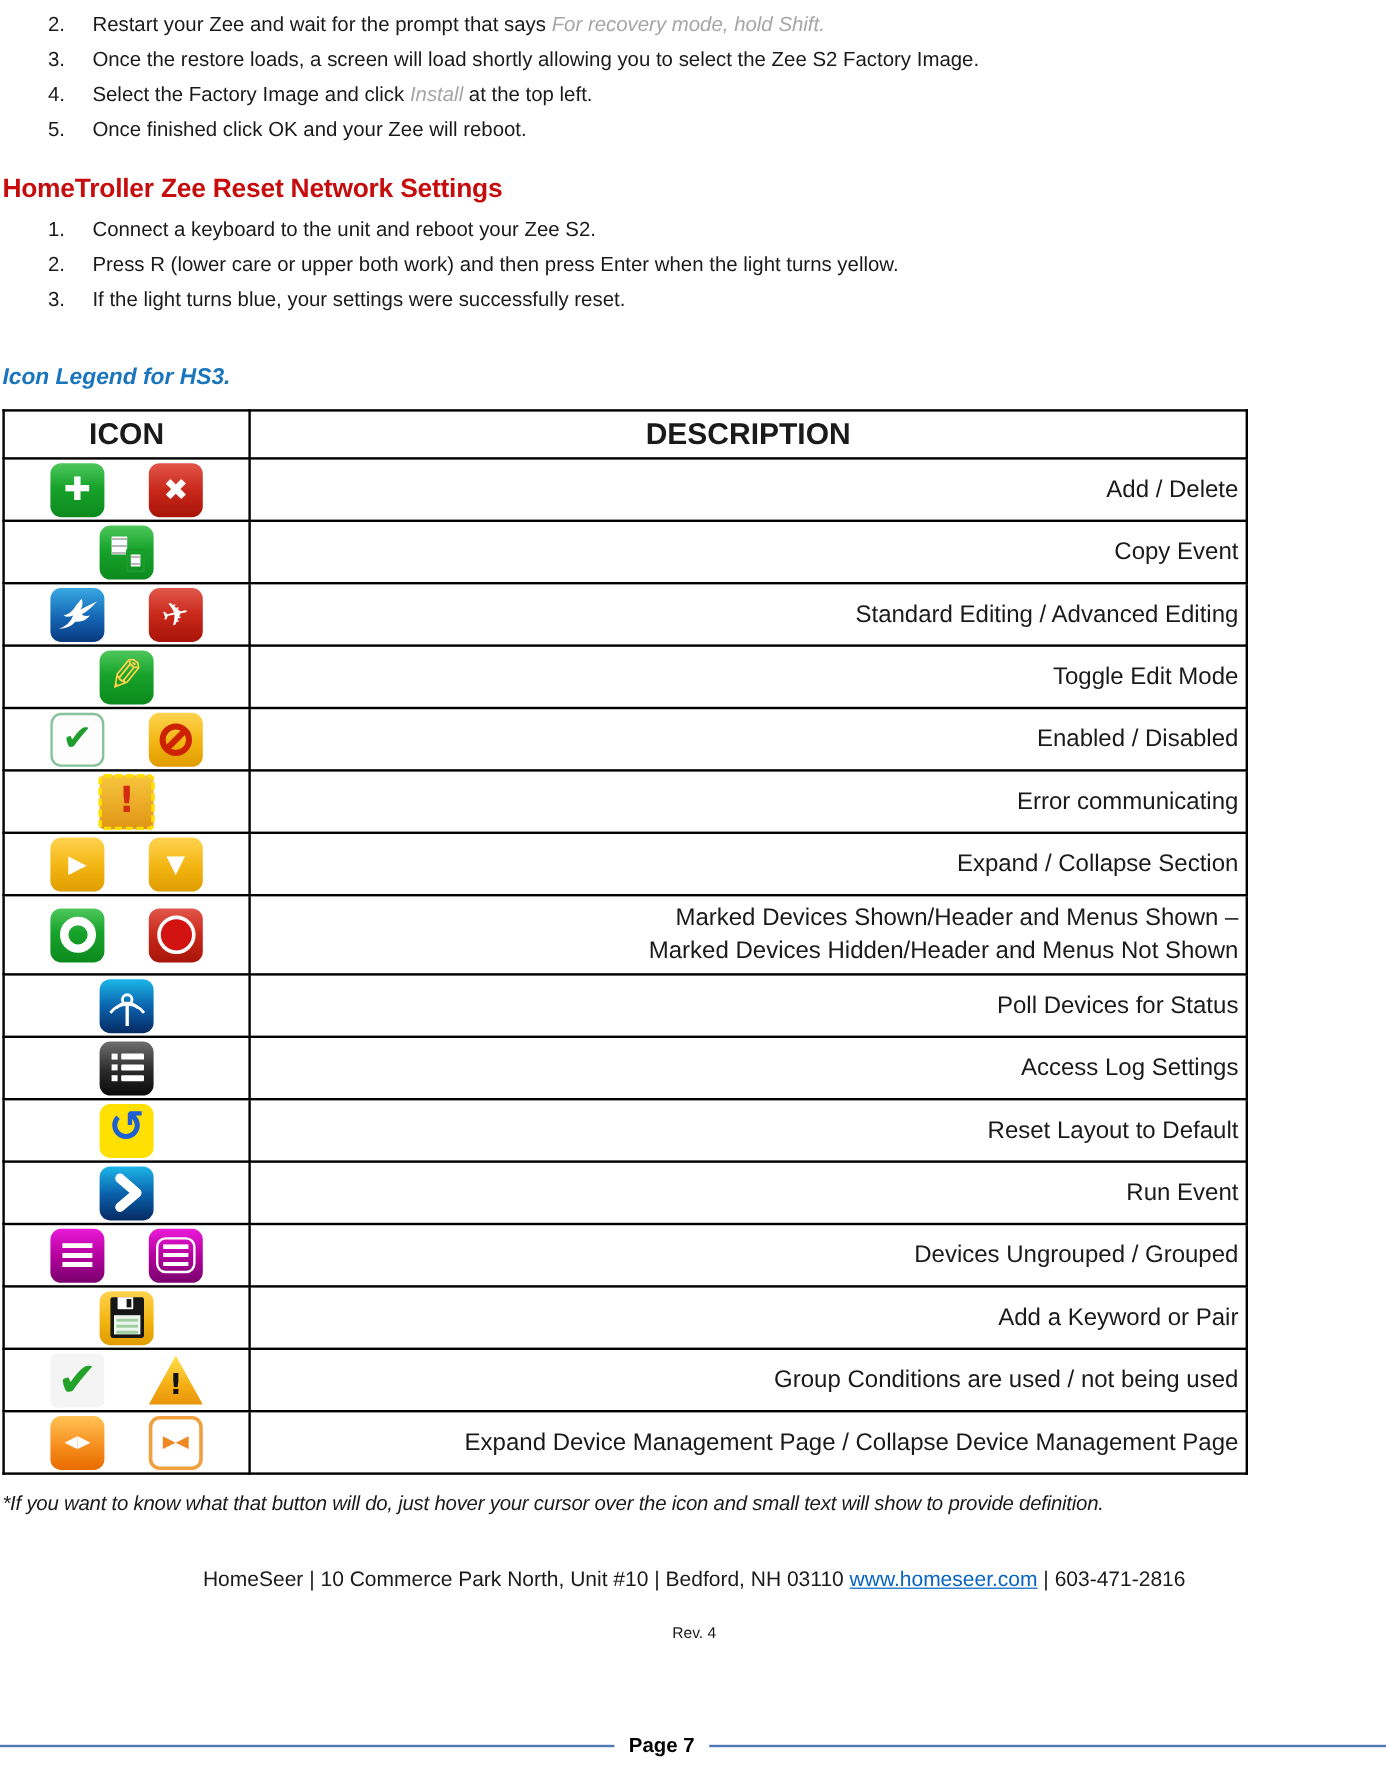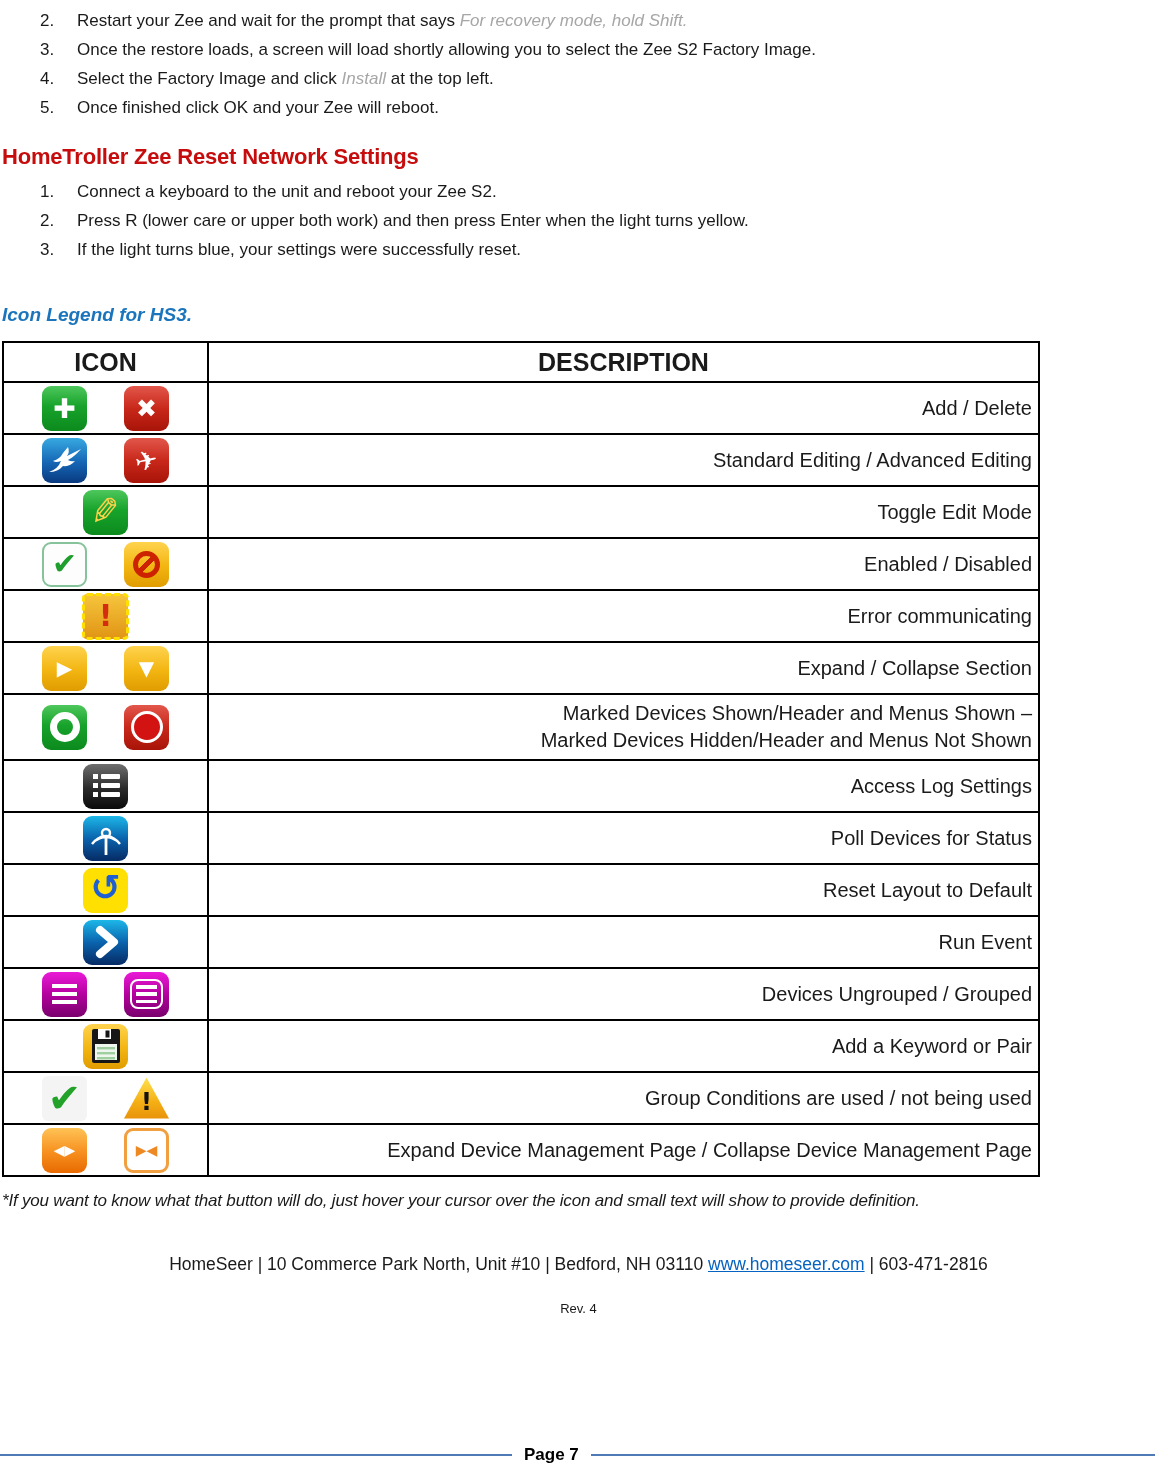--- a/index.html
+++ b/index.html
@@ -148,20 +148,31 @@
           <span class="icn g">
                   <span class="gl plus">✚</span>
                 </span>
           <span class="icn r">
                   <span class="gl xmark">✖</span>
                 </span>
         </span></td>
         <td class="desc-cell">Add / Delete</td>
       </tr>
 
+      <tr>
+        <td class="icon-cell"><span class="icn-wrap">
+          <span class="icn g">
+                  <span class="docs">
+                    <span class="doc d1"></span>
+                    <span class="doc d2"></span>
+                  </span>
+                </span>
+        </span></td>
+        <td class="desc-cell">Copy Event</td>
+      </tr>
 
       <tr>
         <td class="icon-cell"><span class="icn-wrap">
           <span class="icn b">
             <svg width="38" height="34" viewBox="0 0 38 34">
                     <path d="M3 29 Q12 26 15 18 Q10 20 7 18 Q14 16 17 10 L22 4 Q24 9 21 13 L35 6 Q28 14 22 17 Q25 19 29 18 Q24 24 17 23 Q12 29 3 29 Z" fill="#fff"></path>
                   </svg>
           </span>
           <span class="icn r">
                   <span class="gl plane">✈</span>
@@ -218,20 +229,36 @@
                   <span class="ring ring-g"></span>
                 </span>
           <span class="icn r">
                   <span class="ring ring-r"></span>
                 </span>
         </span></td>
         <td class="desc-cell">
           <div class="desc-line">Marked Devices Shown/Header and Menus Shown –</div>
           <div class="desc-line">Marked Devices Hidden/Header and Menus Not Shown</div>
         </td>
+      </tr>
+
+      <tr>
+        <td class="icon-cell"><span class="icn-wrap">
+          <span class="icn navy">
+            <svg width="40" height="40" viewBox="0 0 40 40">
+                    <g stroke="#fff" fill="none" stroke-width="2.4">
+                      <circle cx="20" cy="15" r="4"></circle>
+                      <path d="M11 22 a12 12 0 0 1 18 0"></path>
+                      <path d="M6 26 a17.5 17.5 0 0 1 28 0"></path>
+                    </g>
+                    <rect x="18.6" y="18" width="2.8" height="19" fill="#fff"></rect>
+                  </svg>
+          </span>
+        </span></td>
+        <td class="desc-cell">Poll Devices for Status</td>
       </tr>
 
       <tr>
         <td class="icon-cell"><span class="icn-wrap">
           <span class="icn dark">
             <svg width="38" height="34" viewBox="0 0 38 34">
                     <g fill="#fff">
                       <rect x="6" y="5" width="5" height="5"></rect>
                       <rect x="14" y="5" width="19" height="5" rx="1"></rect>
                       <rect x="6" y="14" width="5" height="5"></rect>
@@ -240,36 +267,20 @@
                       <rect x="14" y="23" width="19" height="5" rx="1"></rect>
                     </g>
                   </svg>
           </span>
         </span></td>
         <td class="desc-cell">Access Log Settings</td>
       </tr>
 
       <tr>
         <td class="icon-cell"><span class="icn-wrap">
-          <span class="icn navy">
-            <svg width="40" height="40" viewBox="0 0 40 40">
-                    <g stroke="#fff" fill="none" stroke-width="2.4">
-                      <circle cx="20" cy="15" r="4"></circle>
-                      <path d="M11 22 a12 12 0 0 1 18 0"></path>
-                      <path d="M6 26 a17.5 17.5 0 0 1 28 0"></path>
-                    </g>
-                    <rect x="18.6" y="18" width="2.8" height="19" fill="#fff"></rect>
-                  </svg>
-          </span>
-        </span></td>
-        <td class="desc-cell">Poll Devices for Status</td>
-      </tr>
-
-      <tr>
-        <td class="icon-cell"><span class="icn-wrap">
           <span class="icn yl">
                   <span class="undo">↺</span>
                 </span>
         </span></td>
         <td class="desc-cell">Reset Layout to Default</td>
       </tr>
 
       <tr>
         <td class="icon-cell"><span class="icn-wrap">
           <span class="icn navy">

